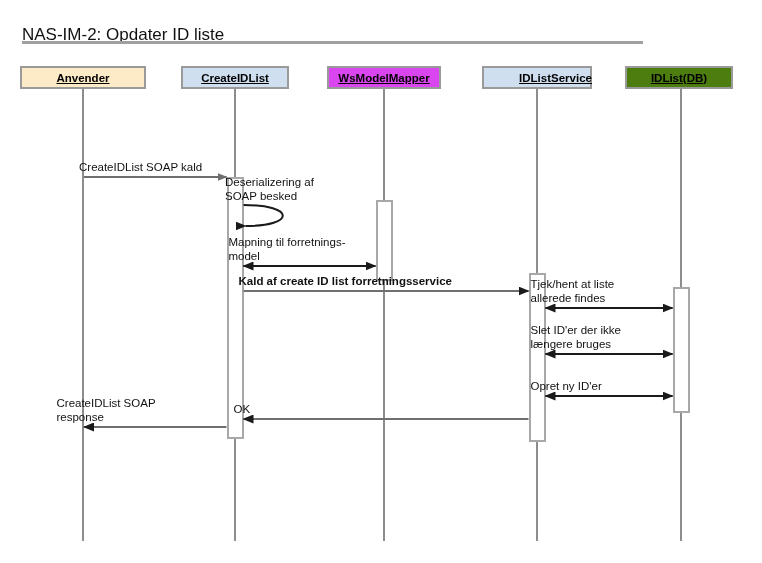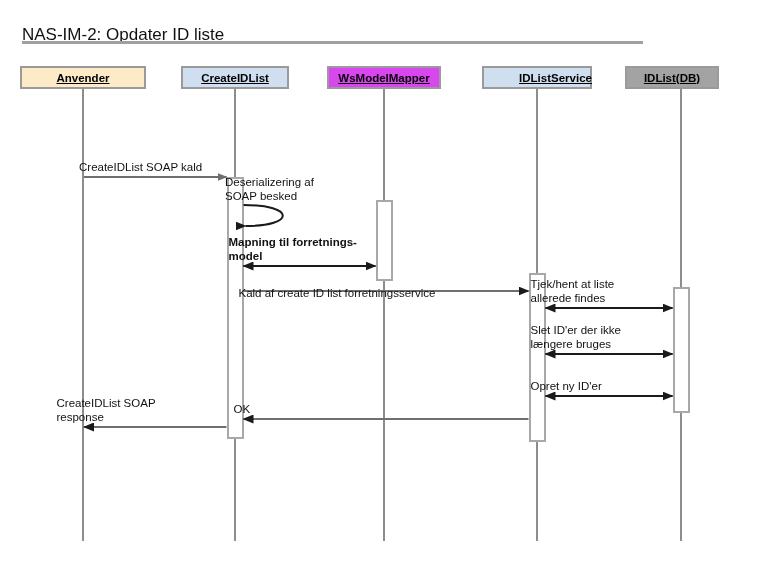--- a/index.html
+++ b/index.html
@@ -108,21 +108,21 @@
       </div>
       <div class="lifeline-box" style="left: 181px; top: 66px; width: 108px; background: rgb(207, 223, 240); border-color: rgb(154, 154, 154);">
         <span>CreateIDList</span>
       </div>
       <div class="lifeline-box" style="left: 327px; top: 66px; width: 114px; background: #d946ef; border-color: rgb(154, 154, 154);">
         <span>WsModelMapper</span>
       </div>
       <div class="lifeline-box" style="left: 482px; top: 66px; width: 110px; background: rgb(207, 223, 240); border-color: rgb(154, 154, 154); padding-left: 37px;">
         <span>IDListService</span>
       </div>
-      <div class="lifeline-box" style="left: 625px; top: 66px; width: 94px; background: #a3a3a3; border-color: rgb(154, 154, 154);">
+      <div class="lifeline-box" style="left: 625px; top: 66px; width: 108px; background: #4d7c0f; border-color: rgb(154, 154, 154);">
         <span>IDList(DB)</span>
       </div>
     </div>
 
   <div id="activations">
       <div class="activation" style="left: 227px; top: 177px; height: 262px;"></div>
       <div class="activation" style="left: 376px; top: 200px; height: 81px;"></div>
       <div class="activation" style="left: 529px; top: 273px; height: 169px;"></div>
       <div class="activation" style="left: 673px; top: 287px; height: 126px;"></div>
     </div>
@@ -150,23 +150,23 @@
       <line x1="545.5" y1="354" x2="672.5" y2="354" stroke="#1a1a1a" stroke-width="2" marker-end="url(#head-black)" marker-start="url(#head-black-rev)"></line>
       <line x1="545.5" y1="396" x2="672.5" y2="396" stroke="#1a1a1a" stroke-width="2" marker-end="url(#head-black)" marker-start="url(#head-black-rev)"></line>
       <line x1="528.5" y1="419" x2="243.5" y2="419" stroke="#6f6f6f" stroke-width="2" marker-end="url(#head-black)"></line>
       <line x1="226.5" y1="427" x2="84" y2="427" stroke="#6f6f6f" stroke-width="2" marker-end="url(#head-black)"></line>
     </svg>
 
   <div id="labels">
       <div class="msg-label left" style="top: 160px; width: 150px; left: 79px;">CreateIDList SOAP kald</div>
       <div class="msg-label" style="top: 175px; width: 160px; left: 225px;">Deserializering af
 SOAP besked</div>
-      <div class="msg-label" style="top: 235px; width: 162px; left: 228.5px; font-weight: bold;">Mapning til forretnings-
+      <div class="msg-label" style="top: 235px; width: 162px; left: 228.5px;">Mapning til forretnings-
 model</div>
-      <div class="msg-label left" style="top: 286px; width: 250px; left: 238.5px;">Kald af create ID list forretningsservice</div>
+      <div class="msg-label left" style="top: 274px; width: 250px; left: 238.5px; font-weight: bold;">Kald af create ID list forretningsservice</div>
       <div class="msg-label" style="top: 277px; width: 157px; left: 530.5px;">Tjek/hent at liste
 allerede findes</div>
       <div class="msg-label" style="top: 323px; width: 157px; left: 530.5px;">Slet ID'er der ikke
 længere bruges</div>
       <div class="msg-label" style="top: 379px; width: 157px; left: 530.5px;">Opret ny ID'er</div>
       <div class="msg-label" style="top: 402px; width: 305px; left: 233.5px;">OK</div>
       <div class="msg-label" style="top: 396px; width: 170px; left: 56.5px;">CreateIDList SOAP
 response</div>
     </div>
 

